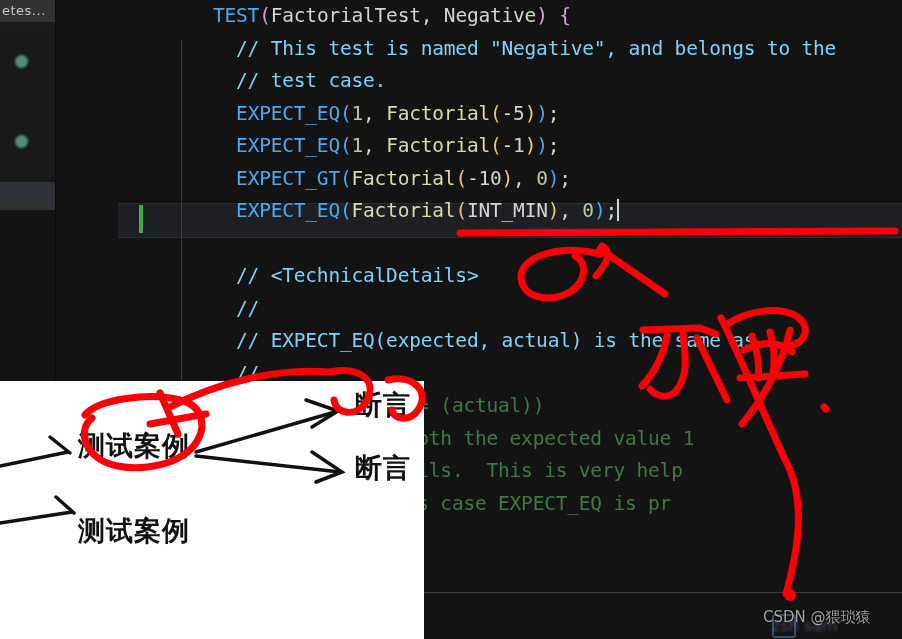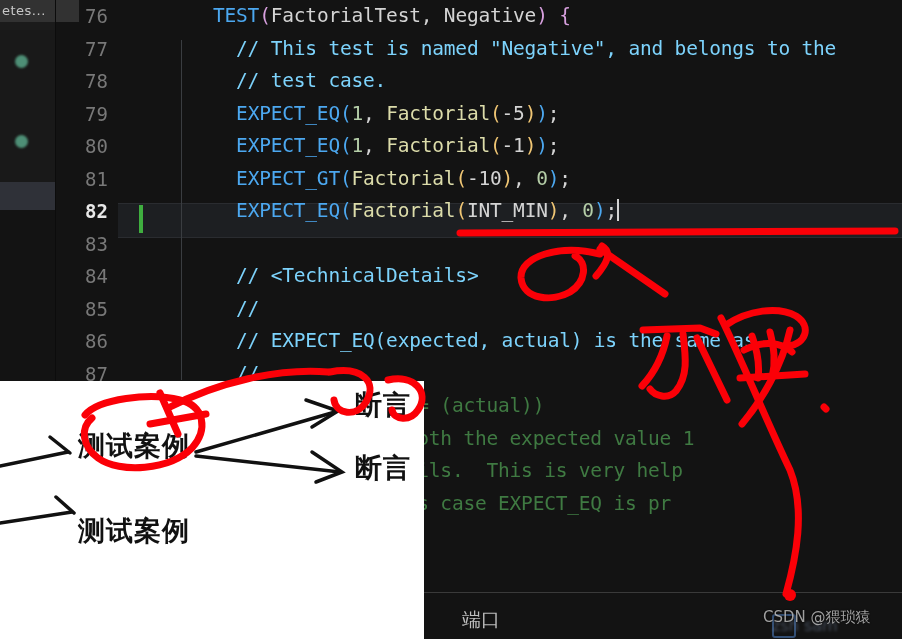--- a/index.html
+++ b/index.html
@@ -7,21 +7,21 @@
     position:relative;width:902px;height:639px;overflow:hidden;
     background:#131313;
     font-family:"DejaVu Sans Mono","Liberation Mono",monospace;
   }
 
   
   #editor{position:absolute;inset:0;background:#131313;}
 
   
   .minimap{position:absolute;left:0;top:0;width:55px;height:400px;background:#1b1b1b;}
-  .minimap-tab{position:absolute;left:0;top:0;width:79px;height:22px;background:#323232;}
+  .minimap-tab{position:absolute;left:0;top:0;width:55px;height:22px;background:#323232;}
   .minimap-tab span{
     display:block;color:#c8c8c8;font-size:13px;line-height:22px;
     padding-left:2px;letter-spacing:.5px;font-family:"DejaVu Sans","Liberation Sans",sans-serif;
     filter:blur(.4px);
   }
   .minimap-body{position:absolute;left:0;top:30px;width:55px;height:152px;background:#191919;}
   .minimap-body2{position:absolute;left:0;top:182px;width:55px;height:28px;background:#2f3138;}
   .minimap-body3{position:absolute;left:0;top:210px;width:55px;height:190px;background:#131313;}
   .dot{position:absolute;width:13px;height:13px;border-radius:50%;background:#4e8f76;filter:blur(1.1px);}
 
@@ -96,45 +96,28 @@
       <div class="minimap-body2"></div>
       <div class="minimap-body3"></div>
       <div class="dot" style="left:15px;top:55px;"></div>
       <div class="dot" style="left:15px;top:135px;"></div>
     </div>
     <div class="gutter-sep"></div>
 
     <div class="active-row"></div>
     <div class="caret-mark"></div>
 
-    <div class="lines" id="line-numbers">
-        <div class="ln">76</div>
-        <div class="ln">77</div>
-        <div class="ln">78</div>
-        <div class="ln">79</div>
-        <div class="ln">80</div>
-        <div class="ln">81</div>
-        <div class="ln active">82</div>
-        <div class="ln">83</div>
-        <div class="ln">84</div>
-        <div class="ln">85</div>
-        <div class="ln">86</div>
-        <div class="ln">87</div>
-      </div>
 
     <div class="indent-guide"></div>
 
     <div class="code" id="code-body"><div class="cl"><span class="kw">TEST</span><span class="p1">(</span><span class="id">FactorialTest</span><span class="pl">, </span><span class="id">Negative</span><span class="p1">)</span><span class="pl"> </span><span class="p1">{</span></div><div class="cl"><span class="cm">  // This test is named "Negative", and belongs to the</span></div><div class="cl"><span class="cm">  // test case.</span></div><div class="cl"><span class="pl">  </span><span class="kw">EXPECT_EQ</span><span class="p3">(</span><span class="num">1</span><span class="pl">, </span><span class="fn">Factorial</span><span class="p2">(</span><span class="pl">-5</span><span class="p2">)</span><span class="p3">)</span><span class="pl">;</span></div><div class="cl"><span class="pl">  </span><span class="kw">EXPECT_EQ</span><span class="p3">(</span><span class="num">1</span><span class="pl">, </span><span class="fn">Factorial</span><span class="p2">(</span><span class="pl">-1</span><span class="p2">)</span><span class="p3">)</span><span class="pl">;</span></div><div class="cl"><span class="pl">  </span><span class="kw">EXPECT_GT</span><span class="p3">(</span><span class="fn">Factorial</span><span class="p2">(</span><span class="pl">-10</span><span class="p2">)</span><span class="pl">, </span><span class="num">0</span><span class="p3">)</span><span class="pl">;</span></div><div class="cl"><span class="pl">  </span><span class="kw">EXPECT_EQ</span><span class="p3">(</span><span class="fn">Factorial</span><span class="p2">(</span><span class="pl">INT_MIN</span><span class="p2">)</span><span class="pl">, </span><span class="num">0</span><span class="p3">)</span><span class="pl">;</span><span class="cursor"></span></div><div class="cl"></div><div class="cl"><span class="cm">  // &lt;TechnicalDetails&gt;</span></div><div class="cl"><span class="cm">  //</span></div><div class="cl"><span class="cm">  // EXPECT_EQ(expected, actual) is the same as</span></div><div class="cl"><span class="cm">  //</span></div></div>
   <div style="position: absolute; left: 198px; top: 390px; white-space: pre;"><div class="cl cm" style="color: rgb(63, 122, 66);">  //   (expected) == (actual))</div><div class="cl cm" style="color: rgb(63, 122, 66);">  //   will print both the expected value 1</div><div class="cl cm" style="color: rgb(63, 122, 66);">  //   assertion fails.  This is very help</div><div class="cl cm" style="color: rgb(63, 122, 66);">  // erefore in this case EXPECT_EQ is pr</div></div>
     </div>
 
   <div class="panel-sep" style="z-index: 4;"></div>
-  <div class="panel" style="z-index: 4;">
-    <div class="panel-tab">端口</div>
-  </div>
 
   <div class="wm-box" style="z-index: 8;"></div>
   <div class="wm-ghost" style="z-index: 8;">zsh  sam</div>
   <div class="wm" style="z-index: 8; text-align: center;">CSDN @猥琐猿</div>
 
   <div class="overlay" style="z-index: 5;"></div>
   <div class="zh zh-l1" style="z-index: 6;">测试案例</div>
   <div class="zh zh-l2" style="z-index: 6;">测试案例</div>
   <div class="zh zh-r1" style="z-index: 6;">断言</div>
   <div class="zh zh-r2" style="z-index: 6;">断言</div>

